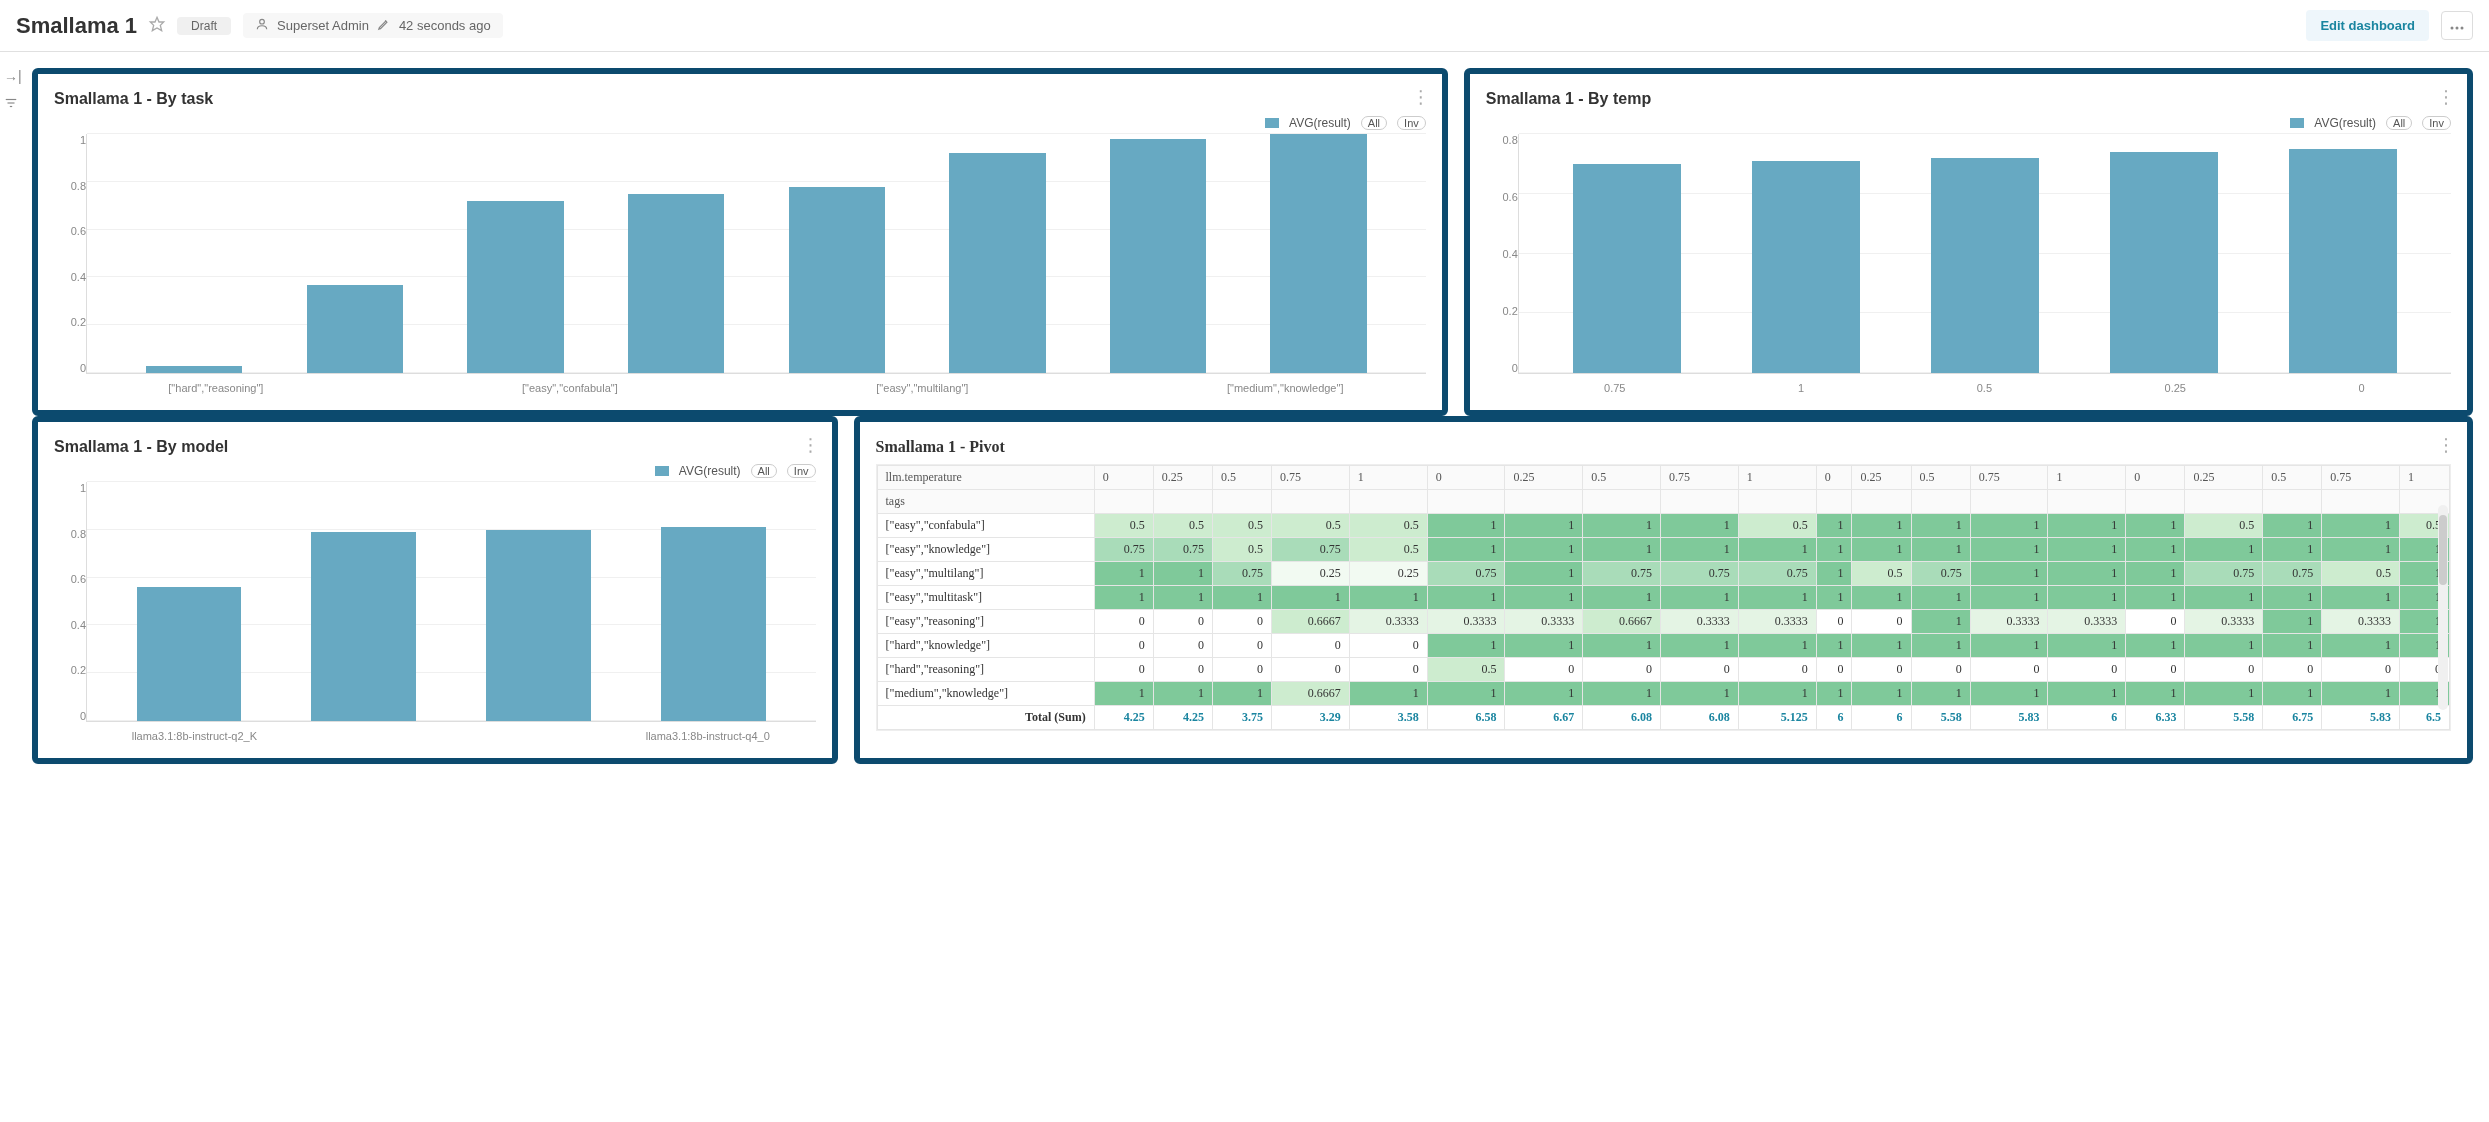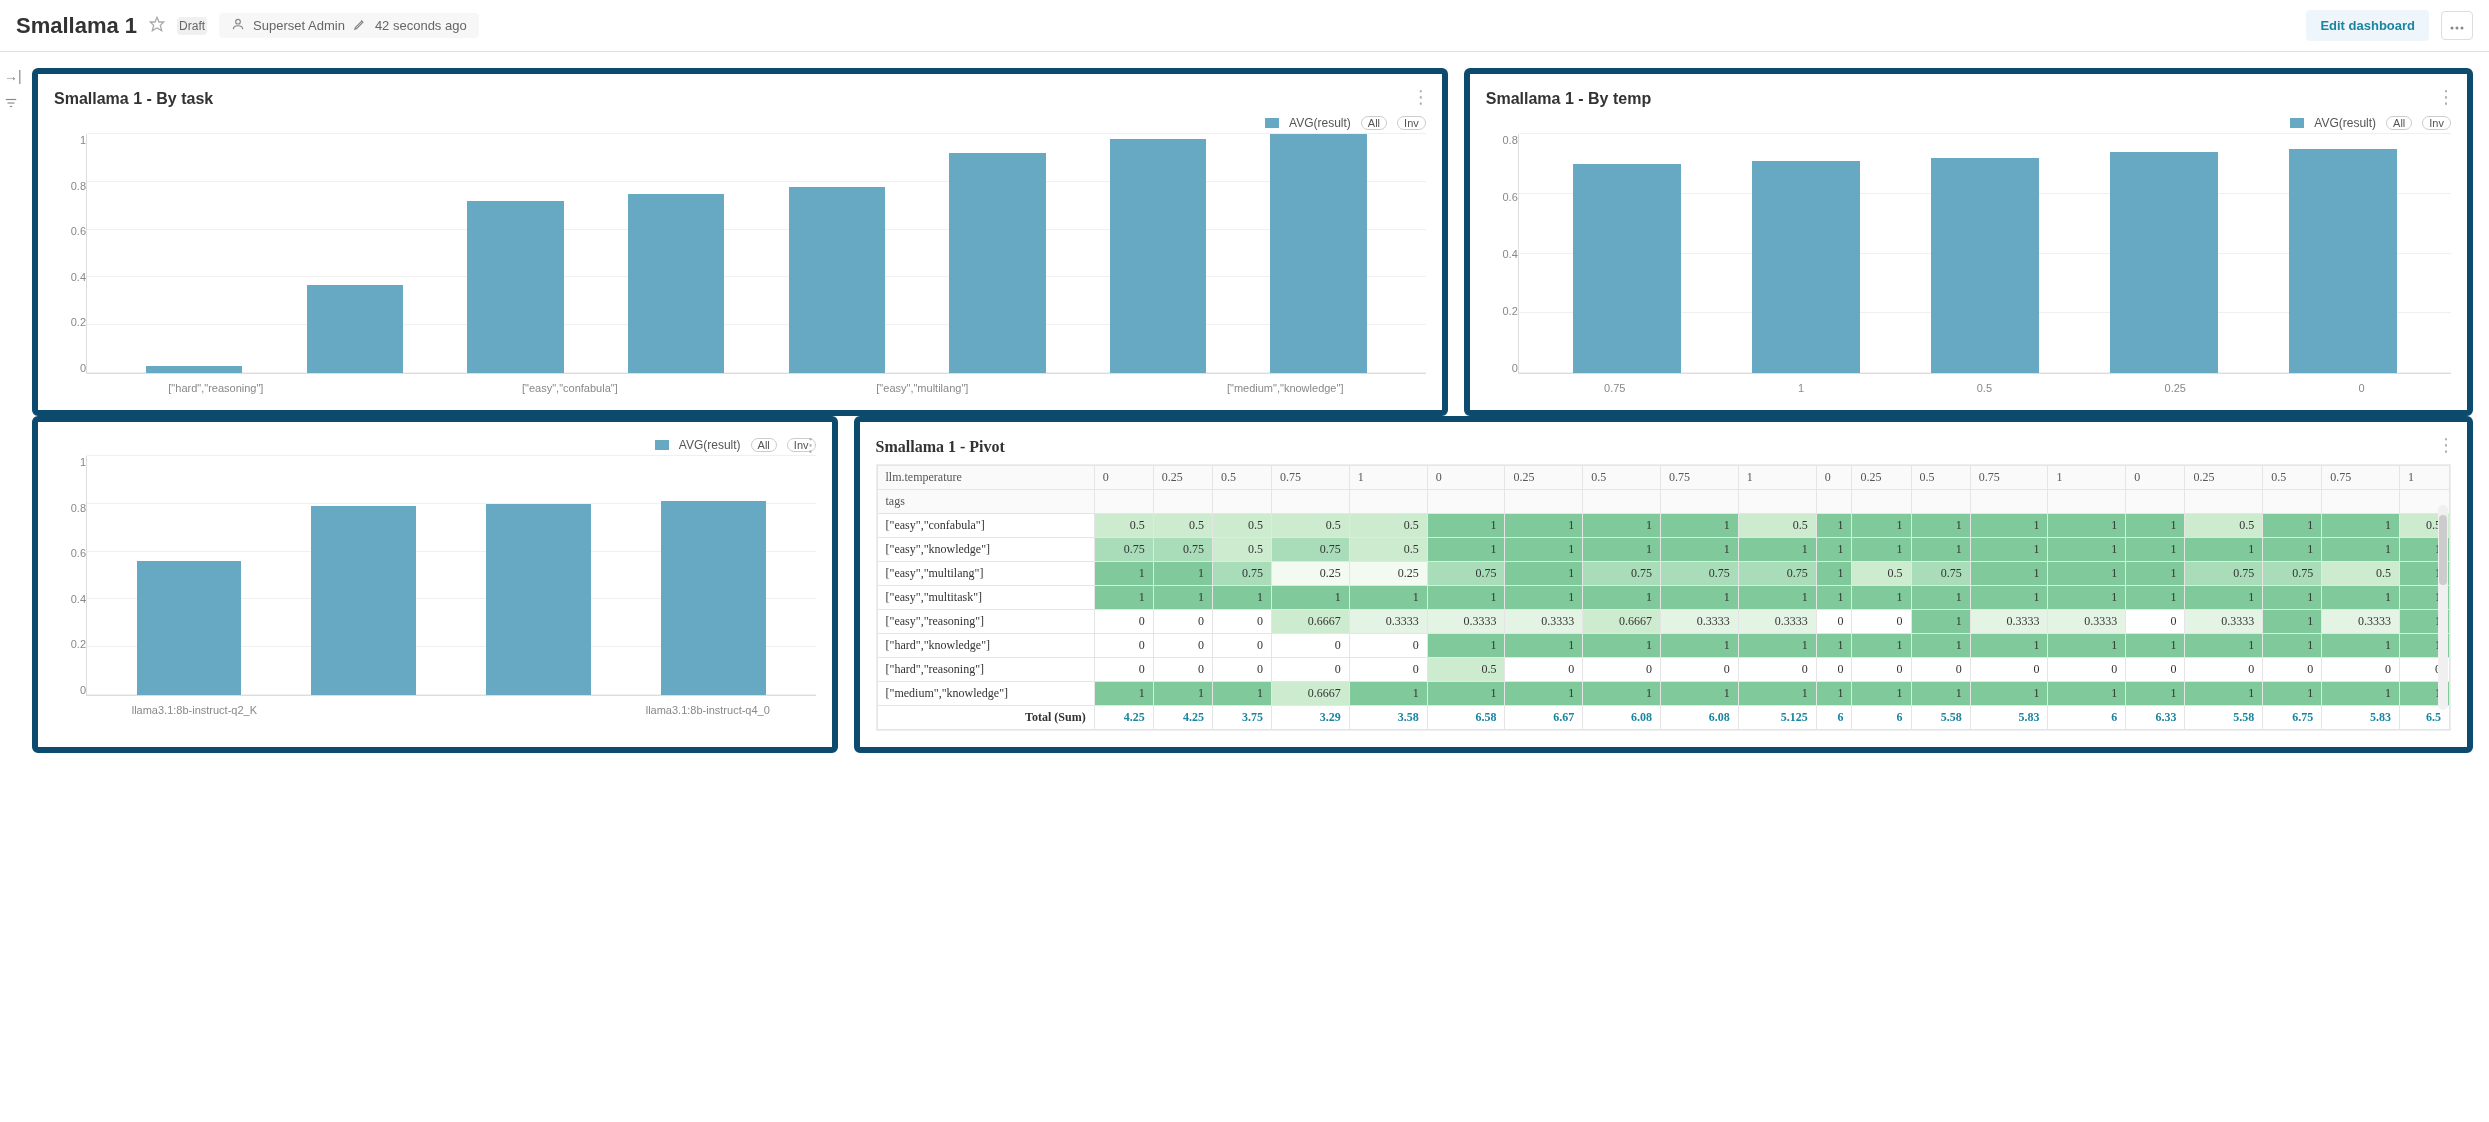--- a/index.html
+++ b/index.html
@@ -1,19 +1,19 @@
 <!DOCTYPE html>
 <html><head>
 <meta charset="utf-8">
 <style>
 * { box-sizing: border-box; margin: 0; padding: 0; }
 body { font-family: -apple-system, BlinkMacSystemFont, "Segoe UI", Helvetica, Arial, sans-serif; font-size: 14px; color: #333; background: #fff; }
 .header { display: flex; align-items: center; padding: 10px 16px; border-bottom: 1px solid #e0e0e0; gap: 12px; }
 .dash-title { font-size: 22px; font-weight: 700; }
-.draft-badge { background: #f0f0f0; color: #666; padding: 2px 2px; border-radius: 4px; font-size: 12px; }
+.draft-badge { background: #f0f0f0; color: #666; padding: 2px 14px; border-radius: 4px; font-size: 12px; }
 .meta-group { display: flex; align-items: center; gap: 8px; background: #f7f7f7; padding: 4px 12px; border-radius: 4px; font-size: 13px; color: #666; }
 .spacer { flex: 1; }
 .edit-btn { background: #eef6fb; color: #1a85a0; border: none; padding: 8px 14px; border-radius: 4px; font-weight: 600; cursor: pointer; font-size: 13px; }
 .more-btn { background: #fff; border: 1px solid #ddd; padding: 6px 8px; border-radius: 4px; cursor: pointer; }
 .side-ctrl { position: absolute; left: 0; top: 60px; width: 24px; display: flex; flex-direction: column; gap: 12px; padding: 8px 4px; }
 .side-ctrl span { color: #888; cursor: pointer; font-size: 14px; }
 .panel { background: #fff; border: 6px solid #0c4a6e; border-radius: 6px; padding: 16px; position: relative; box-shadow: 0 1px 2px rgba(0,0,0,0.02);}
 .panel-title { font-size: 16px; font-weight: 700; margin-bottom: 8px; }
 .panel-menu { position: absolute; right: 12px; top: 12px; color: #aaa; cursor: pointer; font-size: 18px; }
 .legend { display: flex; justify-content: flex-end; align-items: center; gap: 10px; font-size: 12px; color: #555; margin-bottom: 4px;}
@@ -215,20 +215,21 @@
           <span>0.25</span>
           <span>0</span>
         </div>
     </div>
   </div>
 </div>
 
 <div class="content2">
 
   <div class="panel">
+    <div class="panel-title">Smallama 1 - By model</div>
     <div class="panel-menu">⋮</div>
     <div class="legend">
       <span class="swatch"></span>
       <span>AVG(result)</span>
       <span class="pill">All</span>
       <span class="pill">Inv</span>
     </div>
     <div class="chart chart-small">
       <div class="yaxis" id="yaxis-model">
           <span>1</span>

